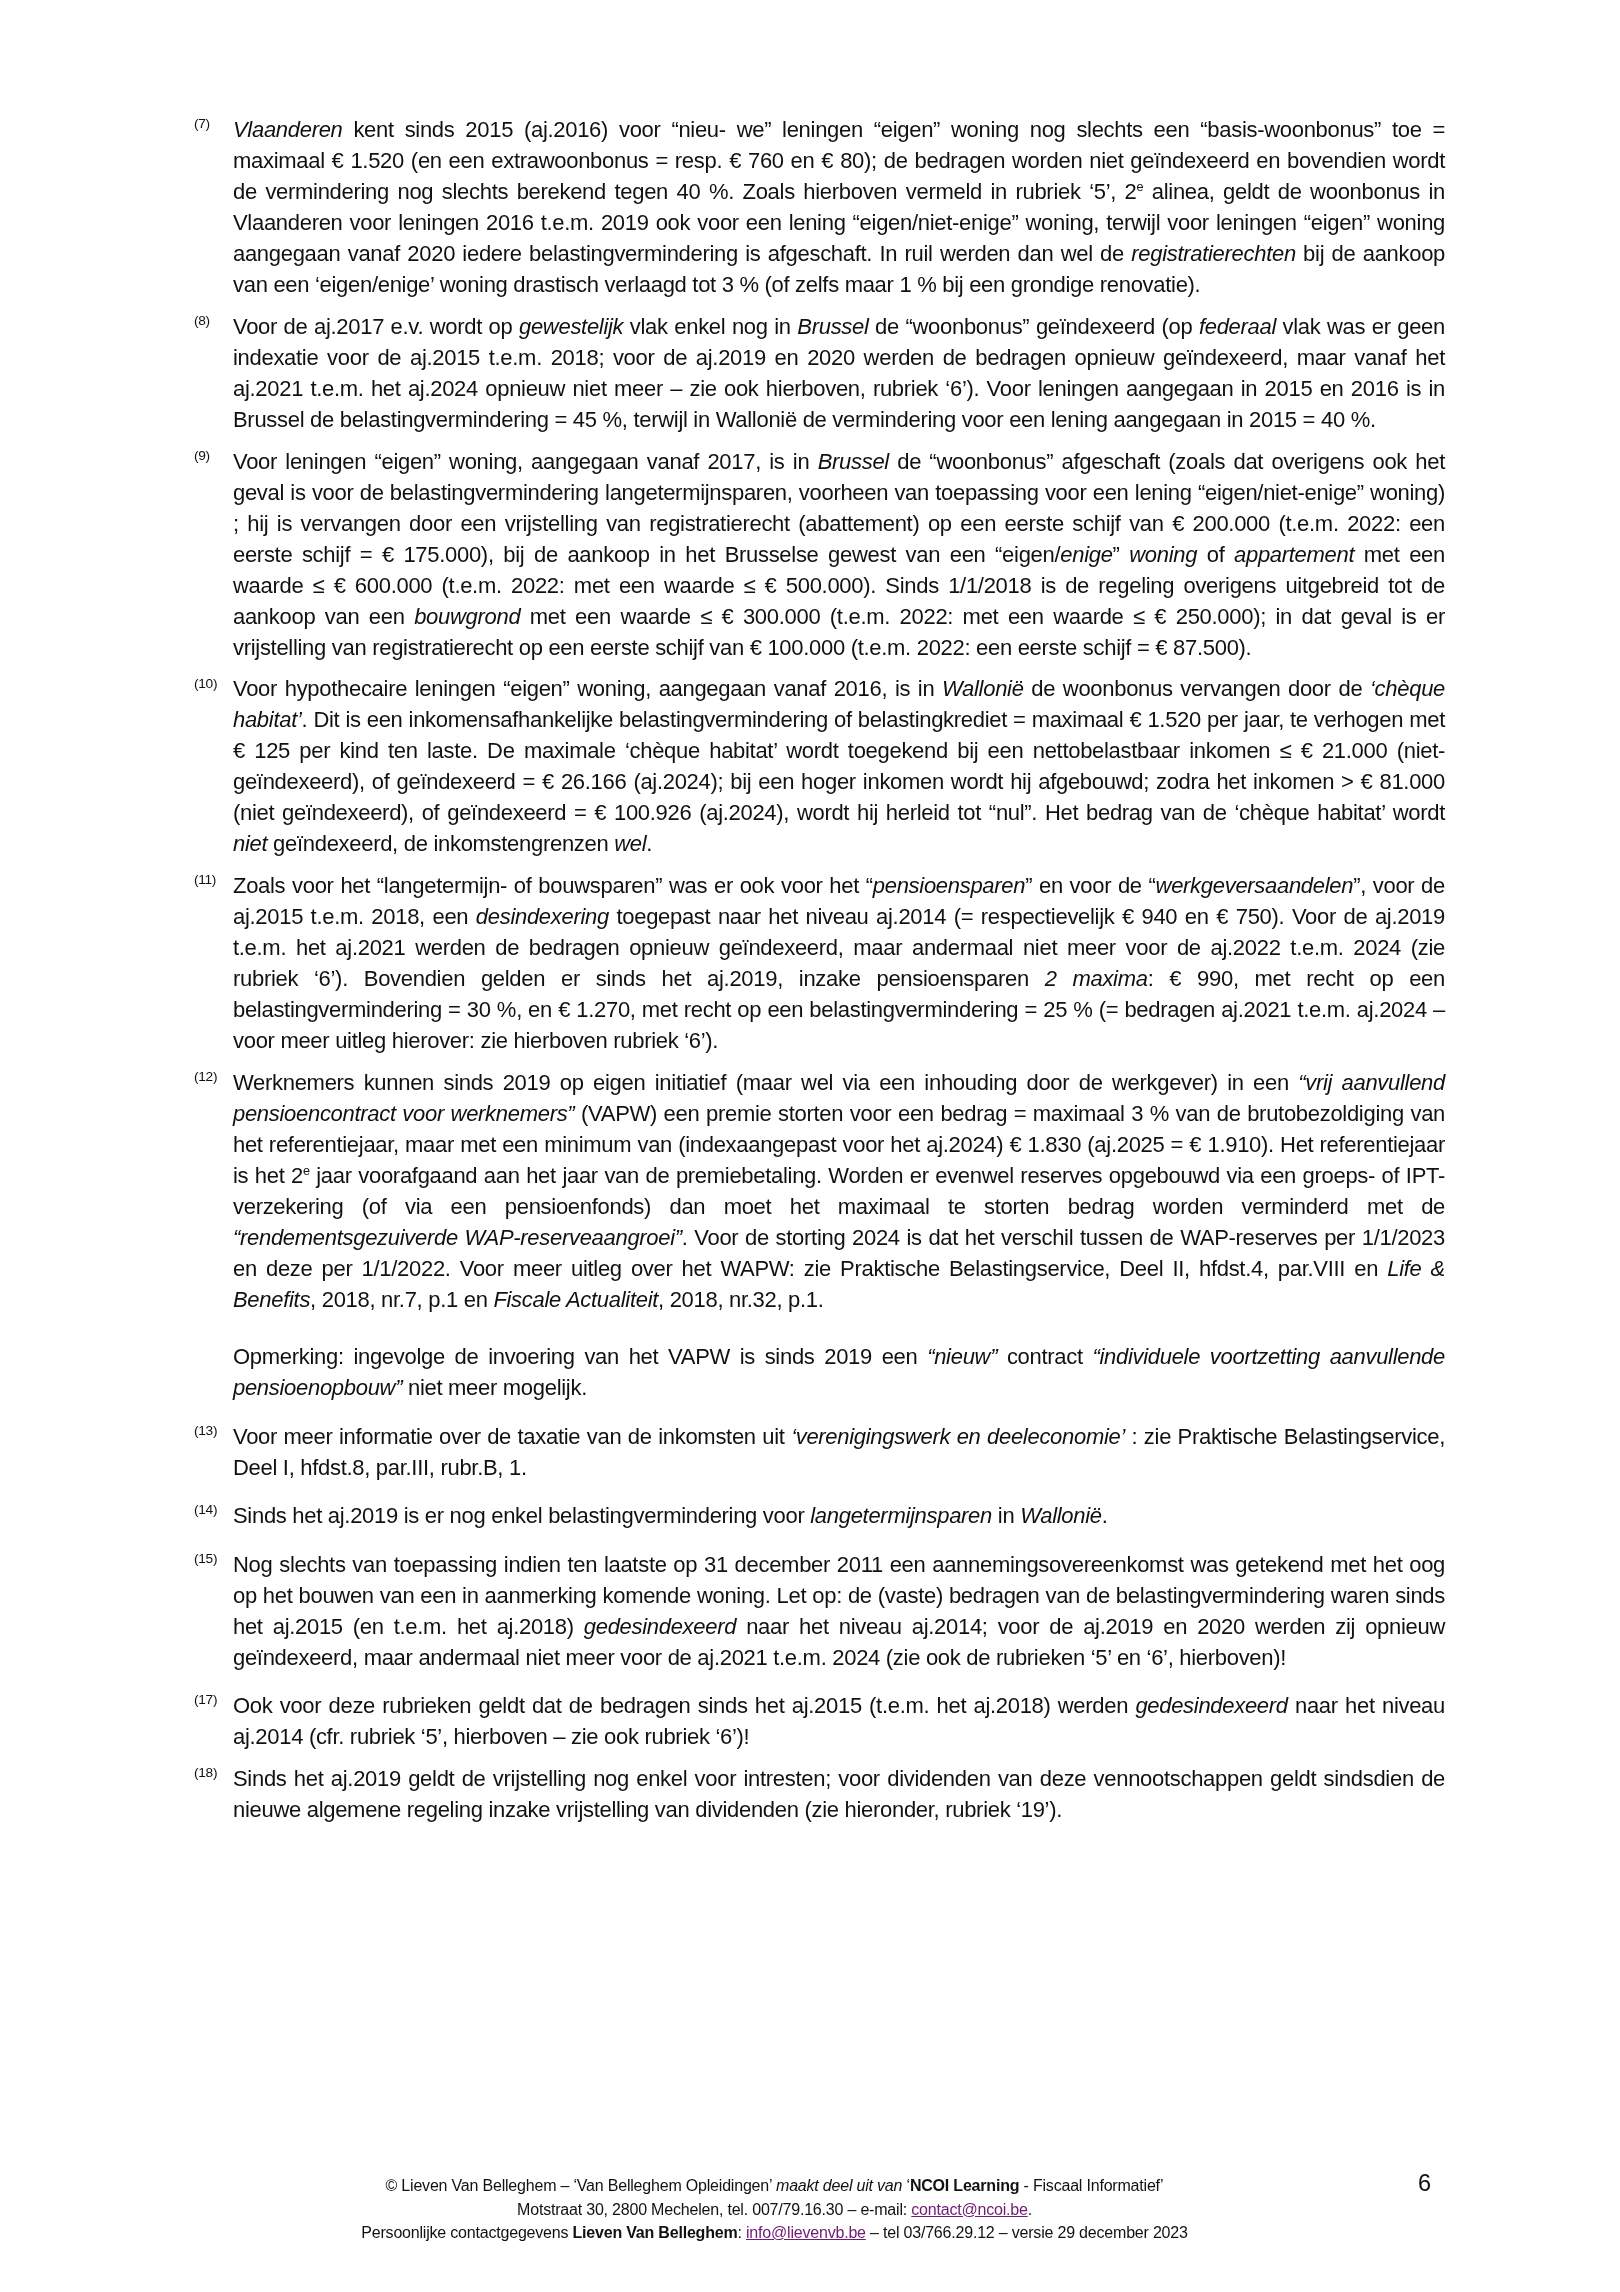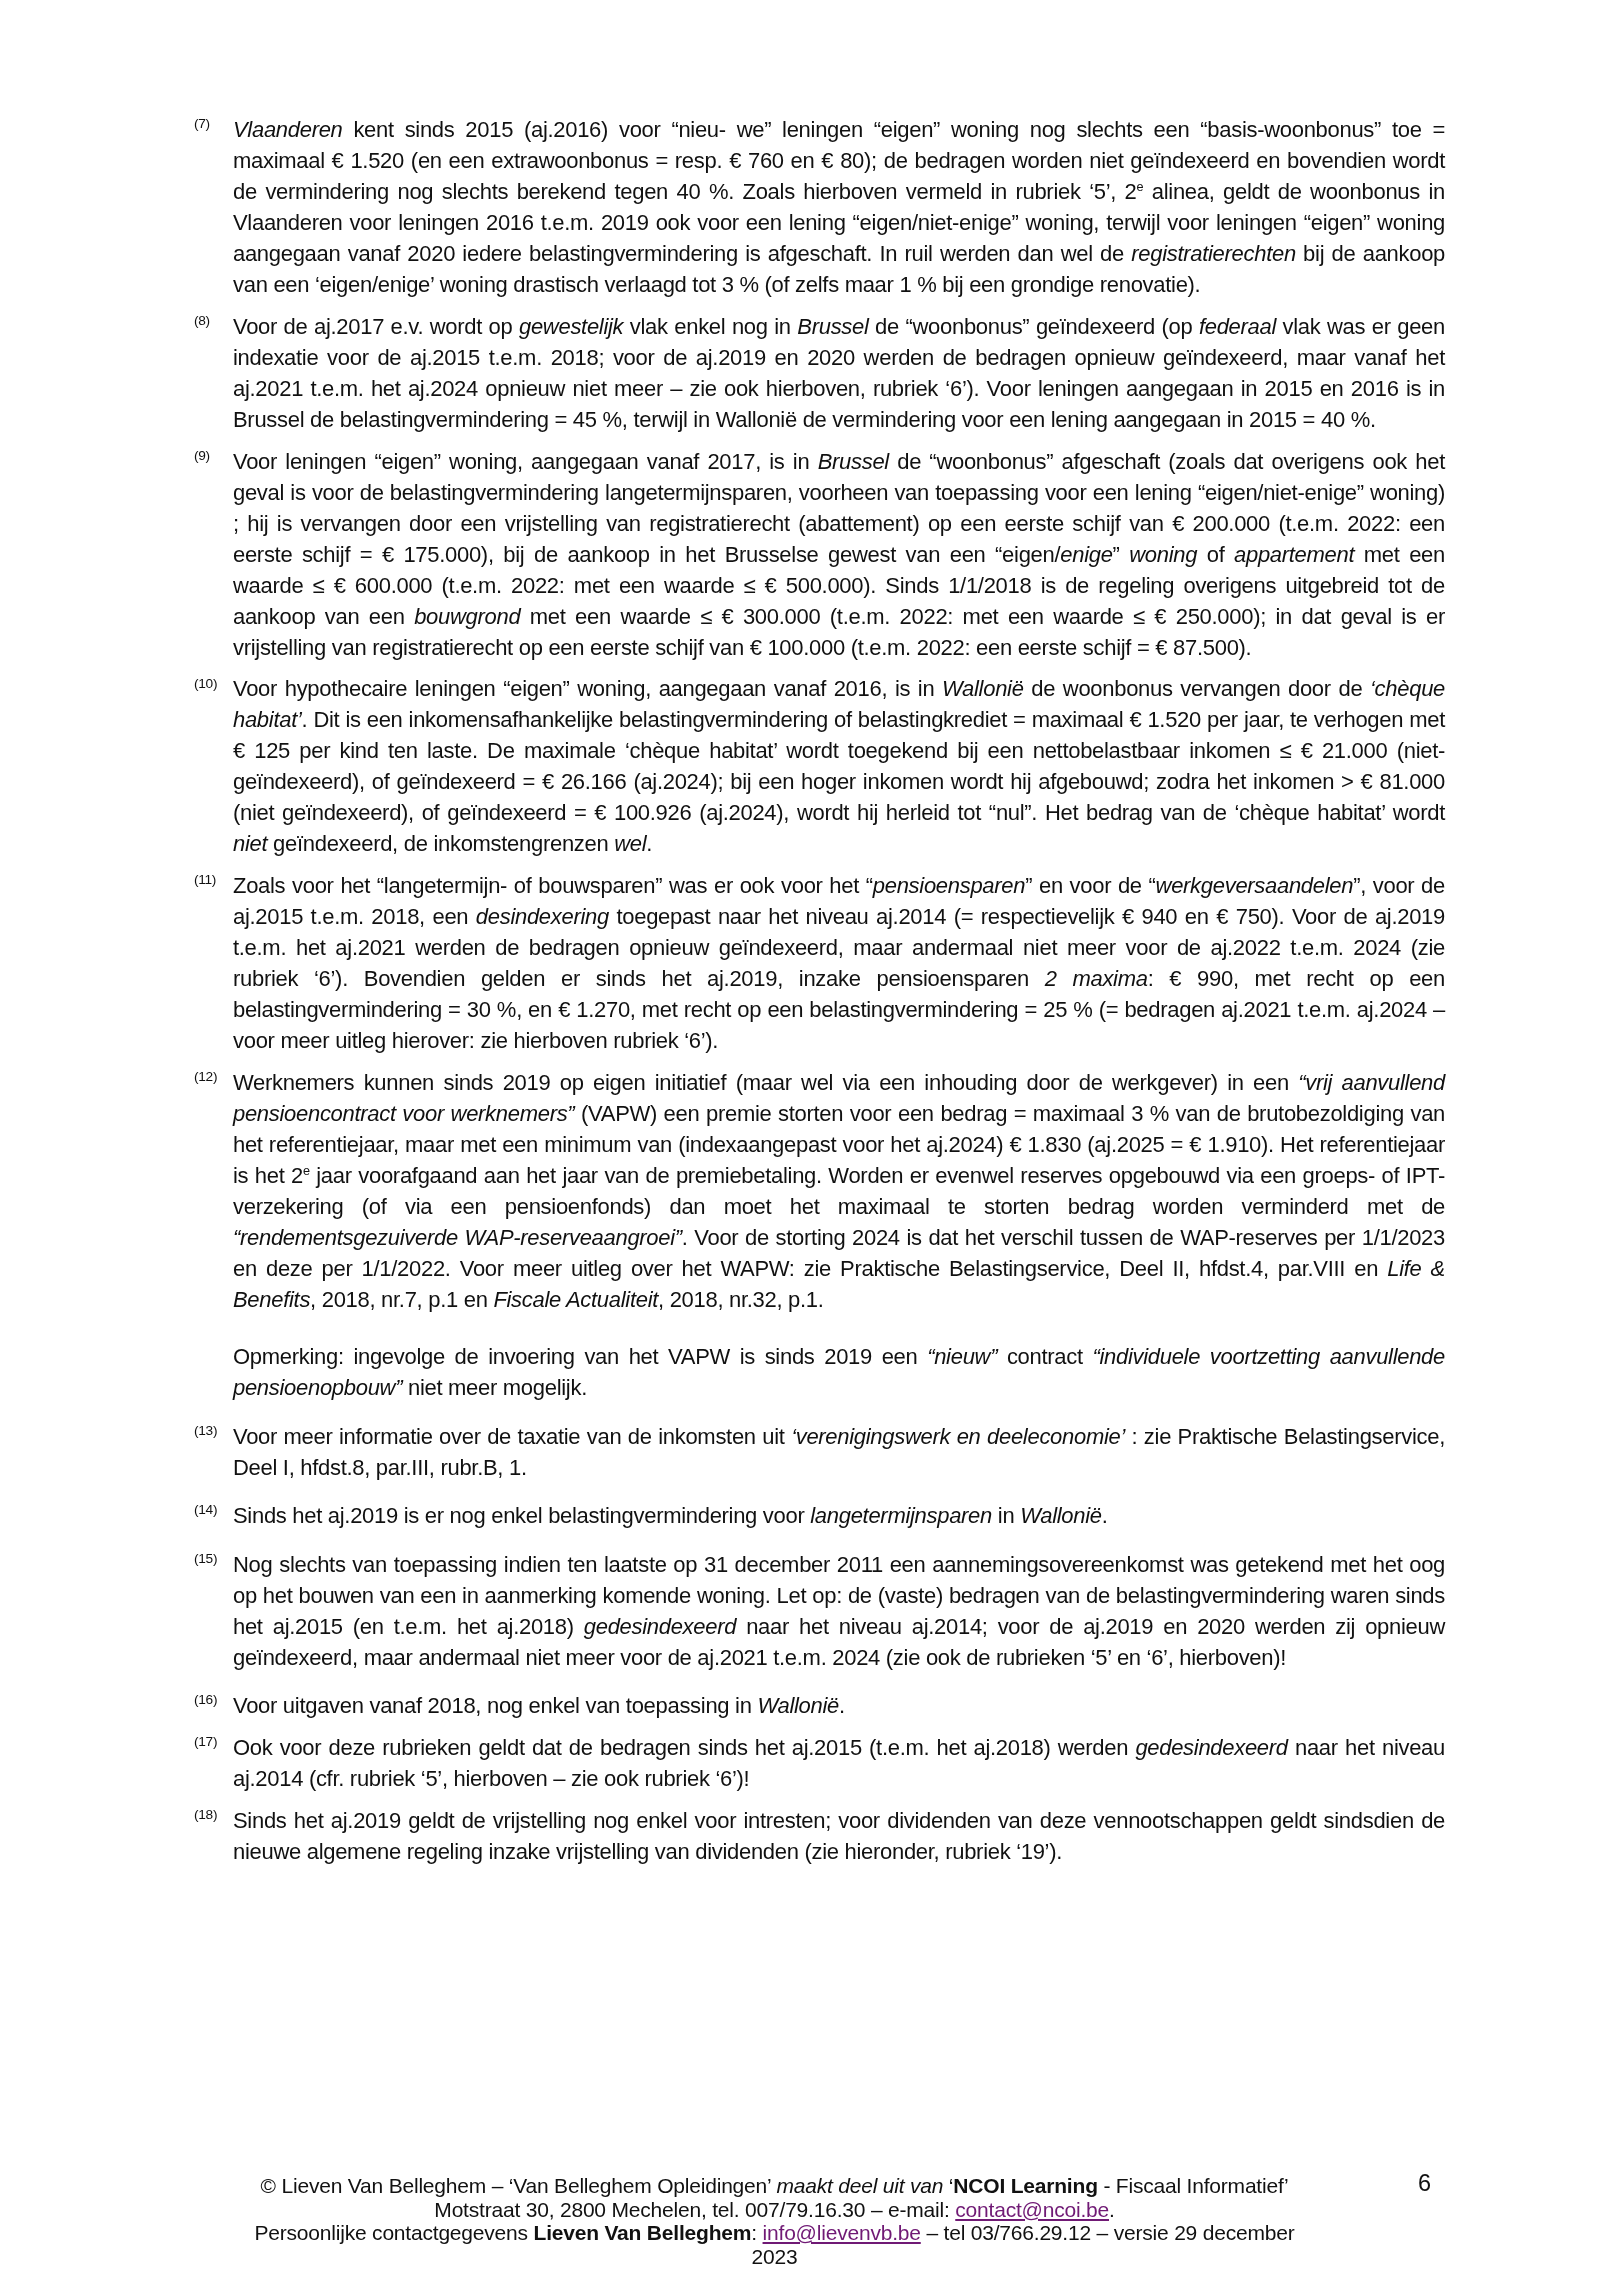--- a/index.html
+++ b/index.html
@@ -9,21 +9,21 @@
   .notes { position: absolute; left: 194px; top: 114px; width: 1251px; }
   .note { position: relative; padding-left: 39px; font-size: 22px; line-height: 31px;
           text-align: justify; margin-bottom: 10.8px; letter-spacing: -0.3px; }
   .note .mk { position: absolute; left: 0; top: -5.9px; font-size: 13.7px; }
   .note p { margin: 0; }
   .note p + p { margin-top: 26px; }
   .note.gap { margin-bottom: 17.6px; }
   b i, i b, .bi { font-weight: normal; font-style: italic; }
   sup { font-size: 12.7px; line-height: 0; }
   .footer { position: absolute; left: 245px; top: 2174px; width: 1059px; text-align: center;
-            font-size: 21px; line-height: 23.5px; letter-spacing: -0.2px; }
+            font-size: 16px; line-height: 23.5px; letter-spacing: -0.2px; }
   .footer a { color: #701a75; text-decoration: underline; }
   .pagenum { position: absolute; left: 1418px; top: 2170px; font-size: 23.5px; }
 </style>
 </head>
 <body>
 
 <div class="page">
   <div class="notes" id="notes">
       <div class="note">
         <span class="mk">(7)</span>
@@ -56,24 +56,20 @@
       </div>
       <div class="note gap">
         <span class="mk">(14)</span>
         <p><span>Sinds het aj.2019 is er nog enkel belastingvermindering voor </span><i>langetermijnsparen</i><span> in </span><span class="bi">Wallonië</span><span>.</span></p>
       </div>
       <div class="note gap">
         <span class="mk">(15)</span>
         <p><span>Nog slechts van toepassing indien ten laatste op 31 december 2011 een aannemingsovereenkomst was getekend met het oog op het bouwen van een in aanmerking komende woning. Let op: de (vaste) bedragen van de belastingvermindering waren sinds het aj.2015 (en t.e.m. het aj.2018) </span><span class="bi">gedesindexeerd</span><span> naar het niveau aj.2014; voor de aj.2019 en 2020 werden zij opnieuw geïndexeerd, maar andermaal niet meer voor de aj.2021 t.e.m. 2024 (zie ook de rubrieken ‘5’ en ‘6’, hierboven)!</span></p>
       </div>
       <div class="note">
-        <span class="mk">(16)</span>
-        <p><span>Voor uitgaven vanaf 2018, nog enkel van toepassing in </span><span class="bi">Wallonië</span><span>.</span></p>
-      </div>
-      <div class="note">
         <span class="mk">(17)</span>
         <p><span>Ook voor deze rubrieken geldt dat de bedragen sinds het aj.2015 (t.e.m. het aj.2018) werden </span><span class="bi">gedesindexeerd</span><span> naar het niveau aj.2014 (cfr. rubriek ‘5’, hierboven – zie ook rubriek ‘6’)!</span></p>
       </div>
       <div class="note">
         <span class="mk">(18)</span>
         <p><span>Sinds het aj.2019 geldt de vrijstelling nog enkel voor intresten; voor dividenden van deze vennootschappen geldt sindsdien de nieuwe algemene regeling inzake vrijstelling van dividenden (zie hieronder, rubriek ‘19’).</span></p>
       </div>
     </div>
 
   <div class="footer">

